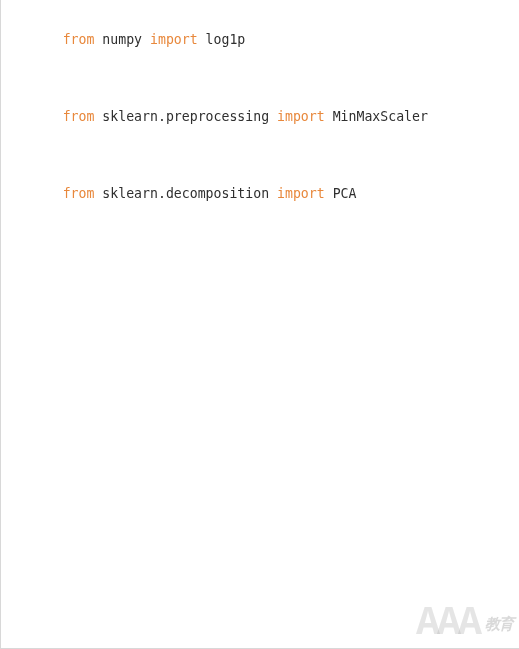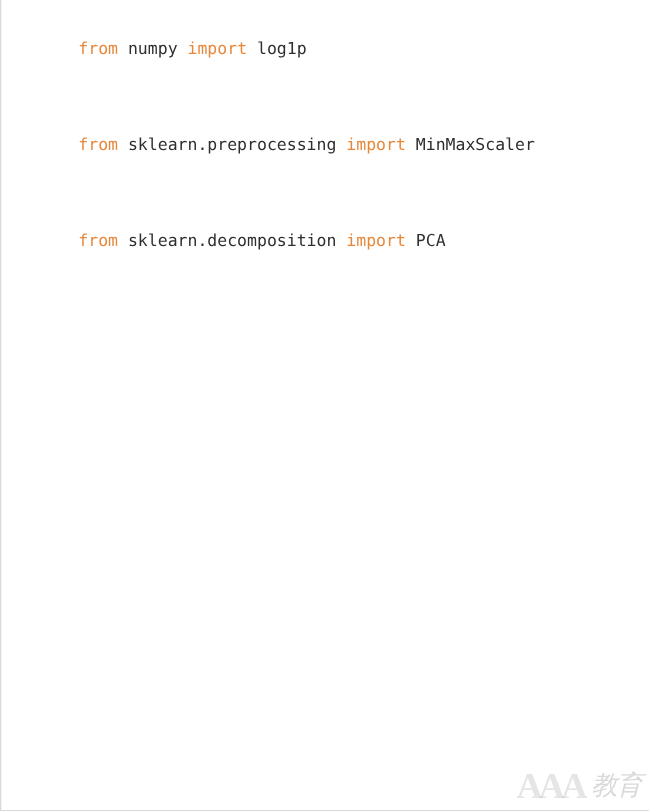--- a/index.html
+++ b/index.html
@@ -63,32 +63,32 @@
     position: absolute;
     right: 6px;
     bottom: 6px;
     display: flex;
     align-items: center;
     gap: 6px;
     pointer-events: none;
     user-select: none;
   }
   #watermark .wm-aaa {
-    font-family: Liberation Serif, serif;
-    font-size: 29px;
+    font-family: Liberation Mono, monospace;
+    font-size: 40px;
     font-weight: 700;
     letter-spacing: -3px;
     color: rgba(170,170,170,0.30);
     line-height: 0.9;
   }
   #watermark .wm-cn {
     font-family: "DejaVu Sans", "Liberation Sans", sans-serif;
-    font-size: 21px;
+    font-size: 15px;
     font-style: italic;
-    font-weight: 400;
+    font-weight: 700;
     color: rgba(170,170,170,0.45);
     line-height: 1;
     letter-spacing: -1px;
   }
 </style>
 </head>
 <body>
 
 <div id="code-viewer">
 

